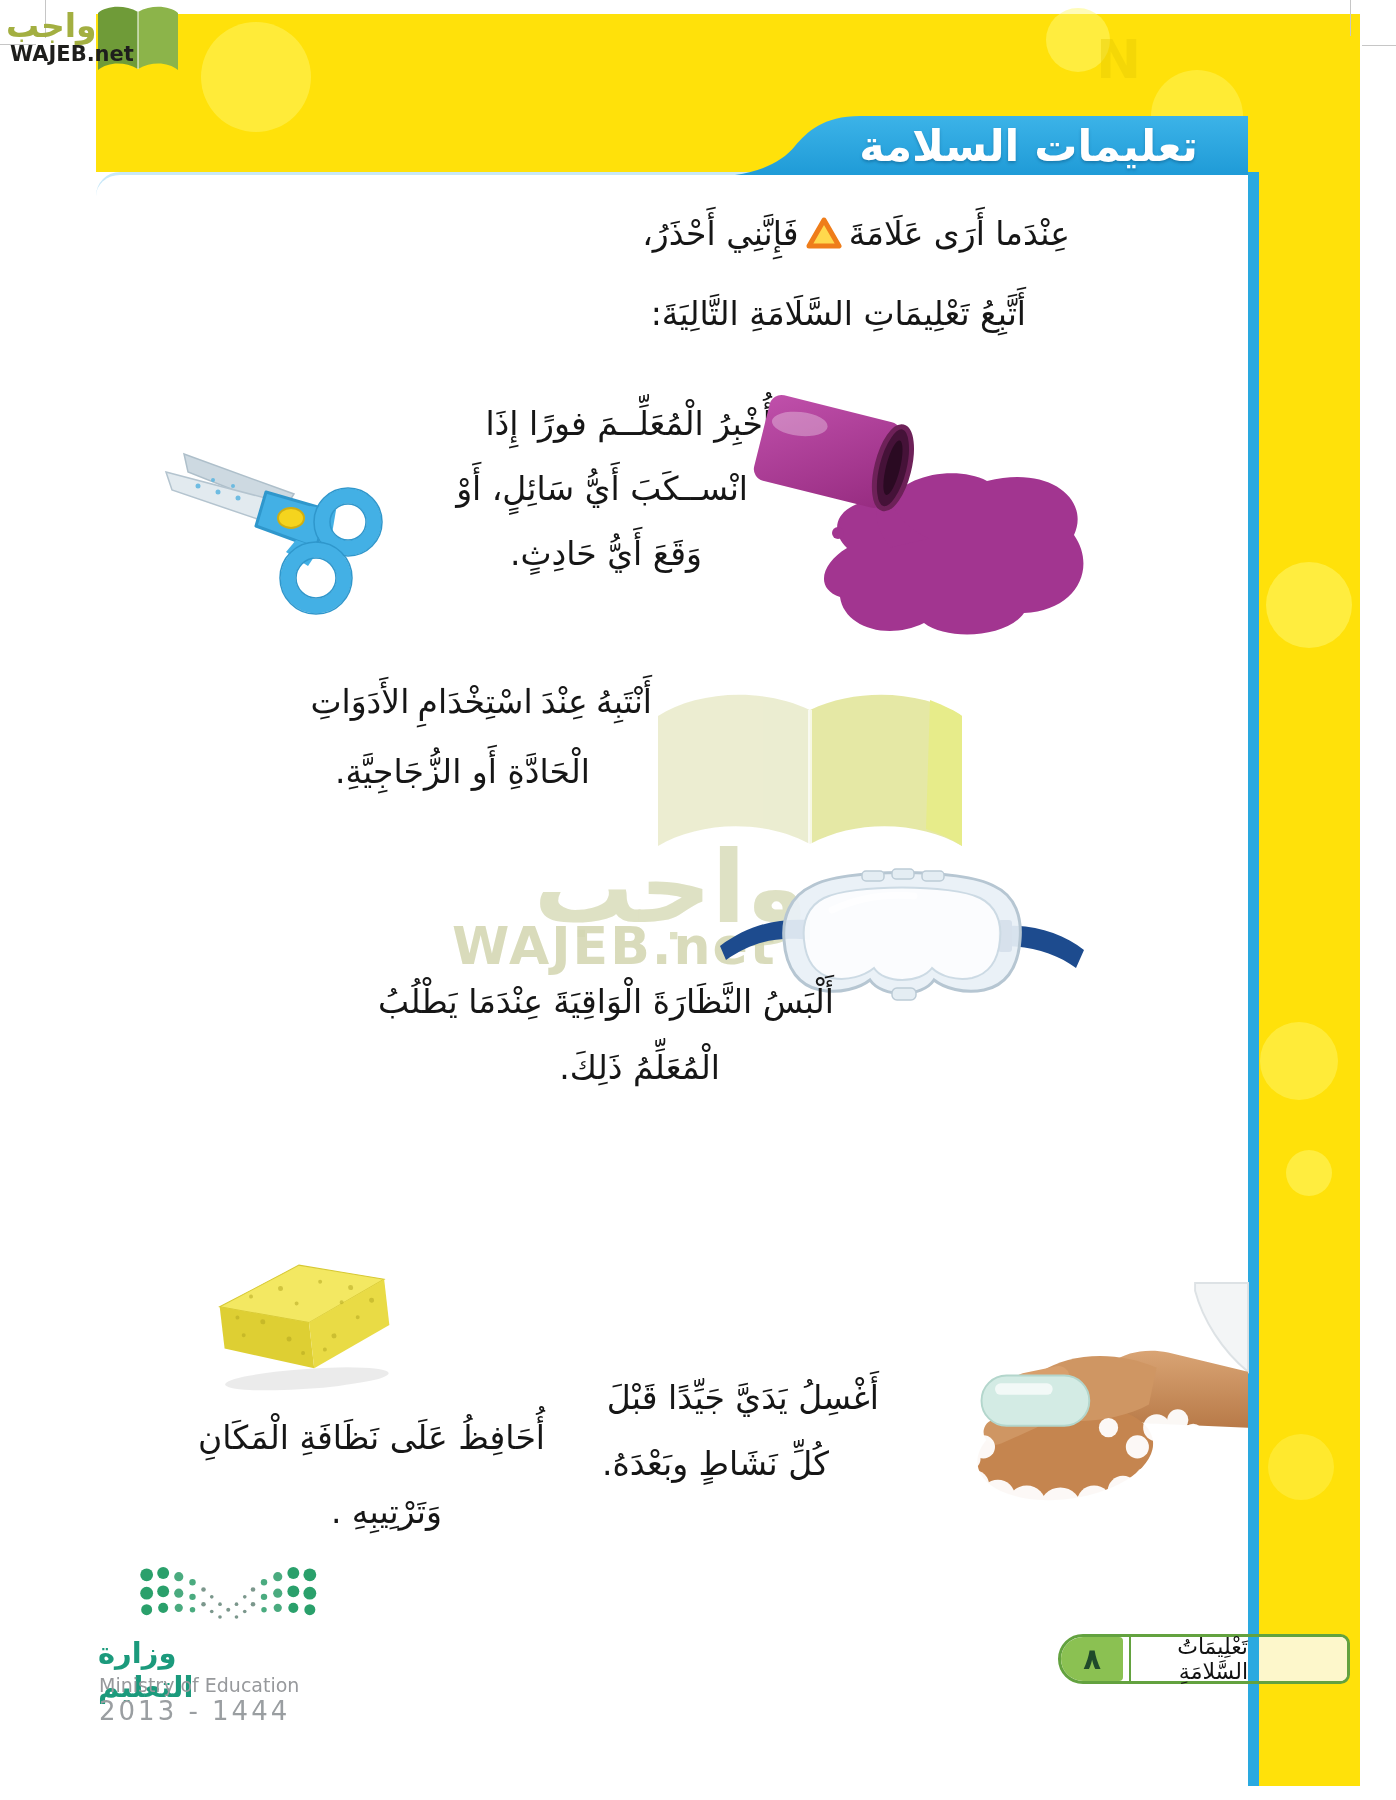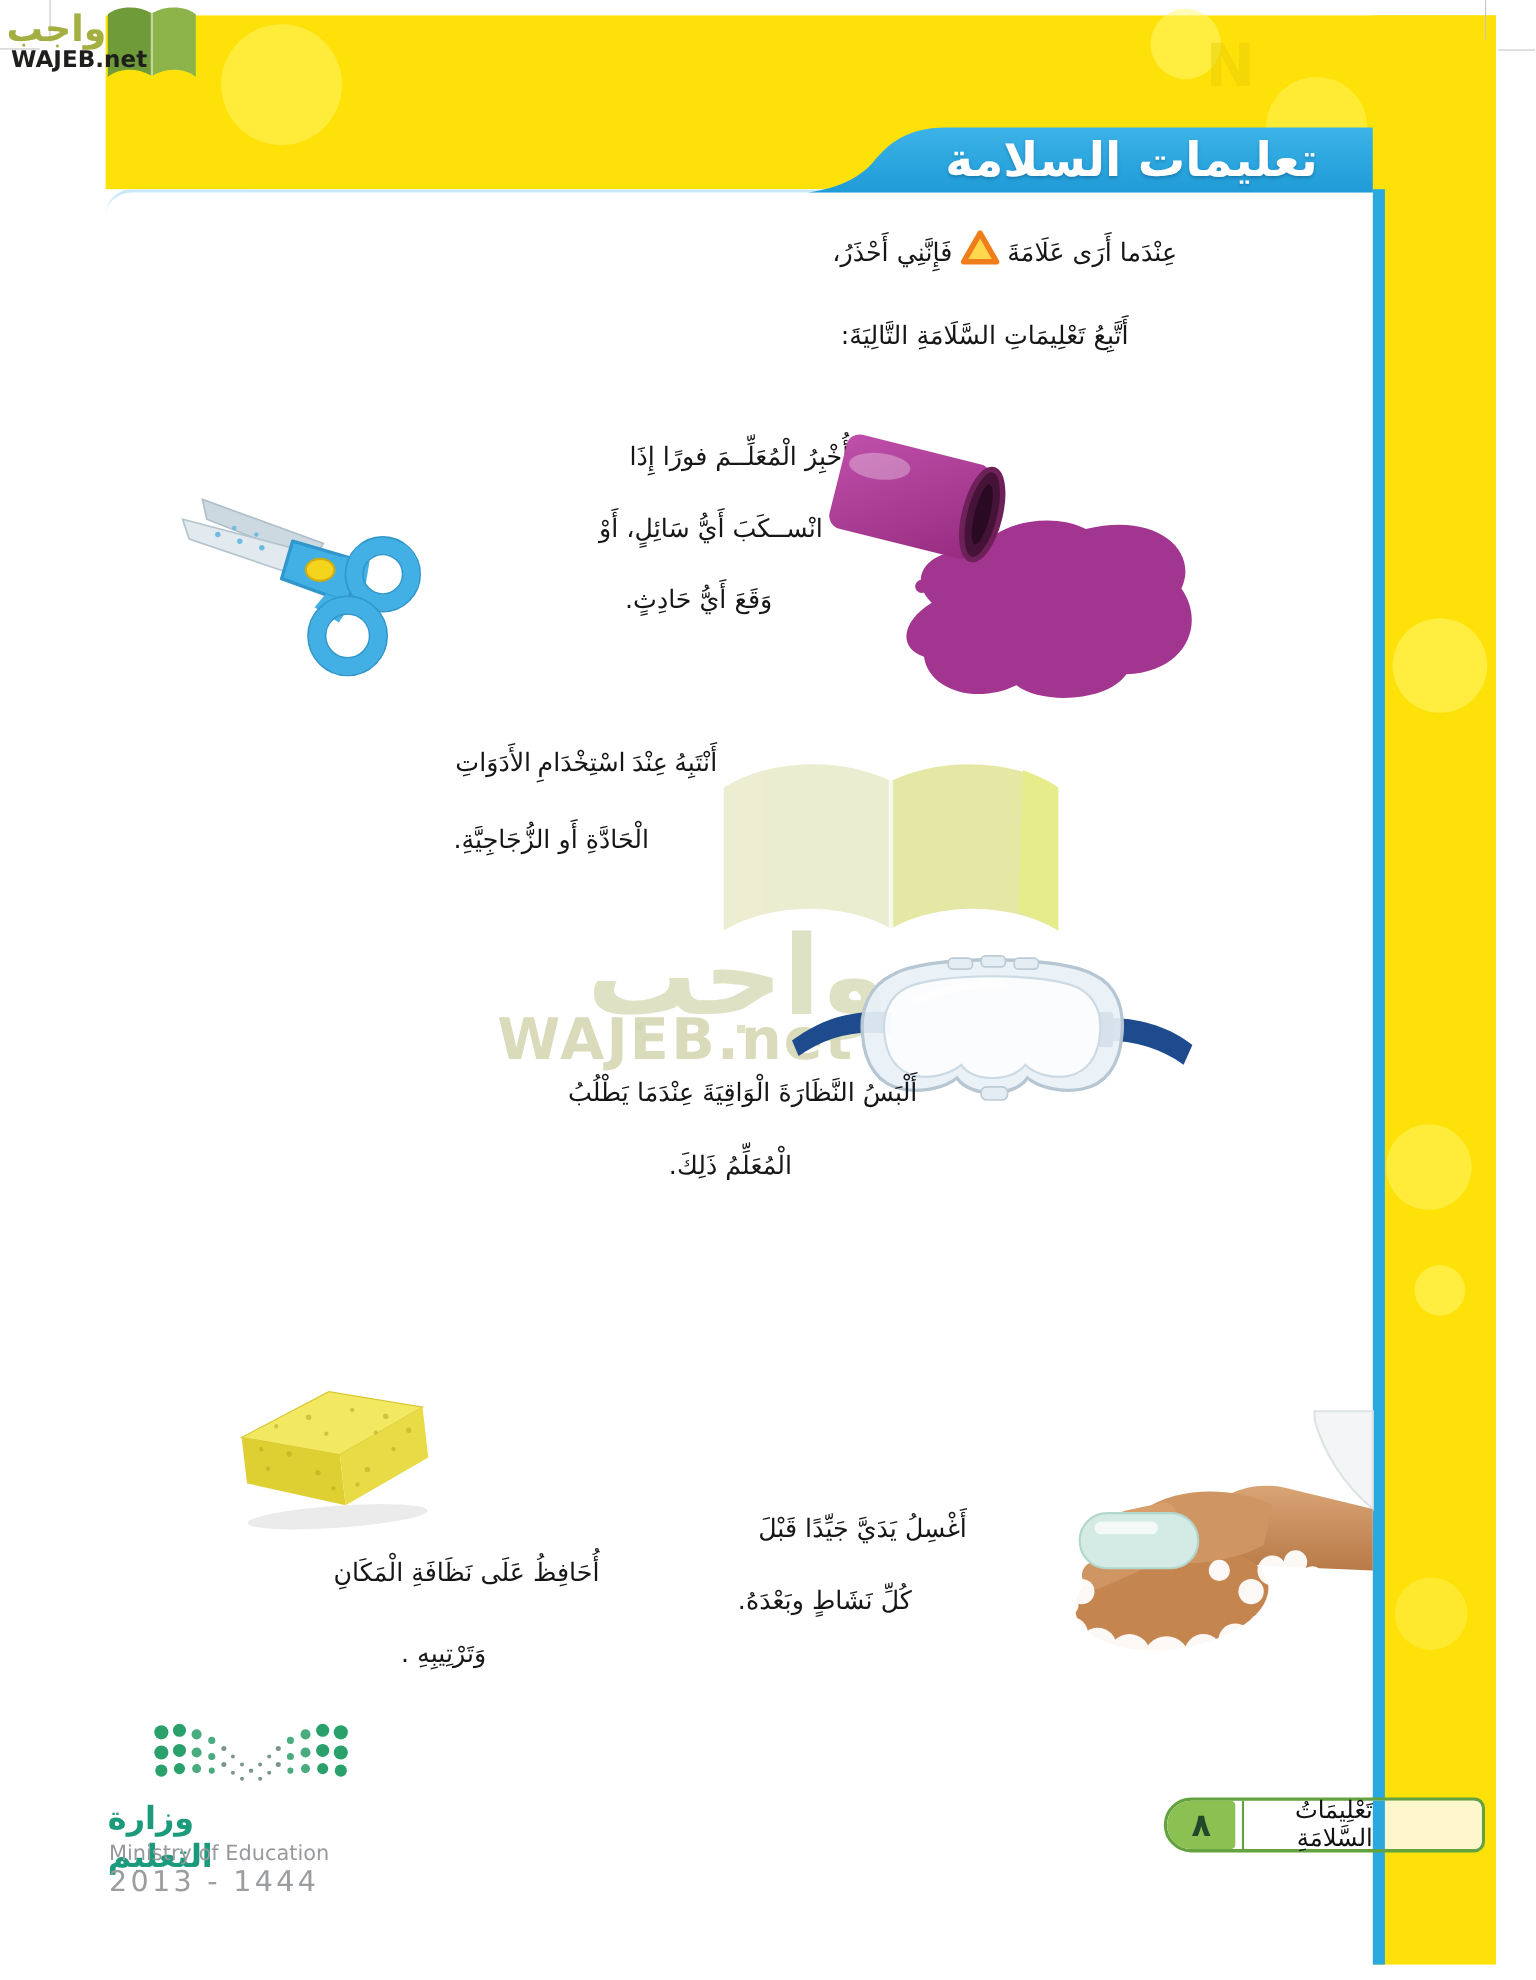--- a/index.html
+++ b/index.html
@@ -17,21 +17,21 @@
              background:#ffffff; border-top:3px solid #c9e8f8; border-radius:24px 0 0 0; }
   .blue-strip { position:absolute; left:1248px; top:172px; width:11px; height:1614px; background:#2aa9e0; }
 
   
   .banner { position:absolute; left:735px; top:116px; width:513px; height:59px; }
   .banner-title { position:absolute; left:728px; top:121px; width:470px; text-align:right;
                   direction:rtl; font-size:43px; font-weight:bold; color:#ffffff;
                   text-shadow:0 2px 3px rgba(0,60,100,.35); }
 
   
-  .txt { position:absolute; direction:rtl; font-size:23px; color:#161616; white-space:nowrap; line-height:1.6; }
+  .txt { position:absolute; direction:rtl; font-size:33px; color:#161616; white-space:nowrap; line-height:1.6; }
   .tri-icon { vertical-align:-5px; margin:0 6px; }
 
   
   .logo-ar  { position:absolute; left:6px; top:6px; width:100px; direction:rtl; text-align:left;
               font-size:33px; font-weight:bold; color:#a3af41; }
   .logo-en  { position:absolute; left:10px; top:42px; font-size:21px; font-weight:bold; color:#1e1e1c; }
 
   
   .wm-ar { position:absolute; right:588px; top:838px; direction:rtl; font-size:100px; font-weight:bold;
            color:#d9dcba; opacity:.85; line-height:1; }

